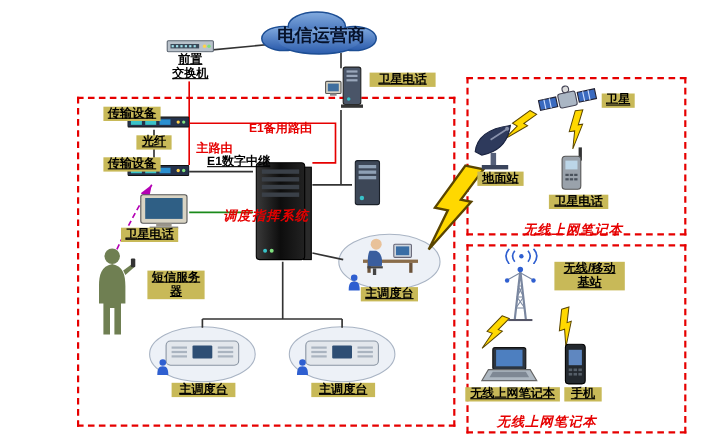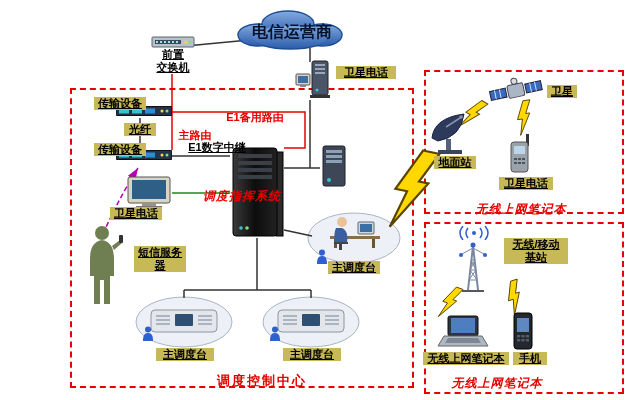--- a/index.html
+++ b/index.html
@@ -387,21 +387,20 @@
   <div class="redlbl" style="left:222px;top:99px;width:66px;">E1备用路由</div>
   <div class="tag" style="left:94px;top:143px;width:50px;">传输设备</div>
   <div class="tag plain" style="left:184px;top:141px;width:64px;">E1数字中继</div>
   <div class="redlbl big" style="left:186px;top:177px;width:112px;">调度指挥系统</div>
   <div class="tag" style="left:336px;top:66px;width:58px;">卫星电话</div>
   <div class="tag" style="left:110px;top:207px;width:50px;">卫星电话</div>
   <div class="tag" style="left:134px;top:246px;width:50px;">短信服务器</div>
   <div class="tag" style="left:328px;top:261px;width:50px;">主调度台</div>
   <div class="tag" style="left:156px;top:348px;width:56px;">主调度台</div>
   <div class="tag" style="left:283px;top:348px;width:56px;">主调度台</div>
-  <div class="redlbl bigger" style="left:204px;top:361px;width:116px;">调度控制中心</div>
 
   <div class="tag" style="left:547px;top:85px;width:28px;">卫星</div>
   <div class="tag" style="left:434px;top:156px;width:40px;">地面站</div>
   <div class="tag" style="left:499px;top:177px;width:52px;">卫星电话</div>
   <div class="redlbl big" style="left:473px;top:190px;width:96px;">无线上网笔记本</div>
 
   <div class="tag" style="left:423px;top:352px;width:84px;">无线上网笔记本</div>
   <div class="tag" style="left:504px;top:238px;width:62px;">无线/移动
 基站</div>
   <div class="tag" style="left:513px;top:352px;width:32px;">手机</div>

